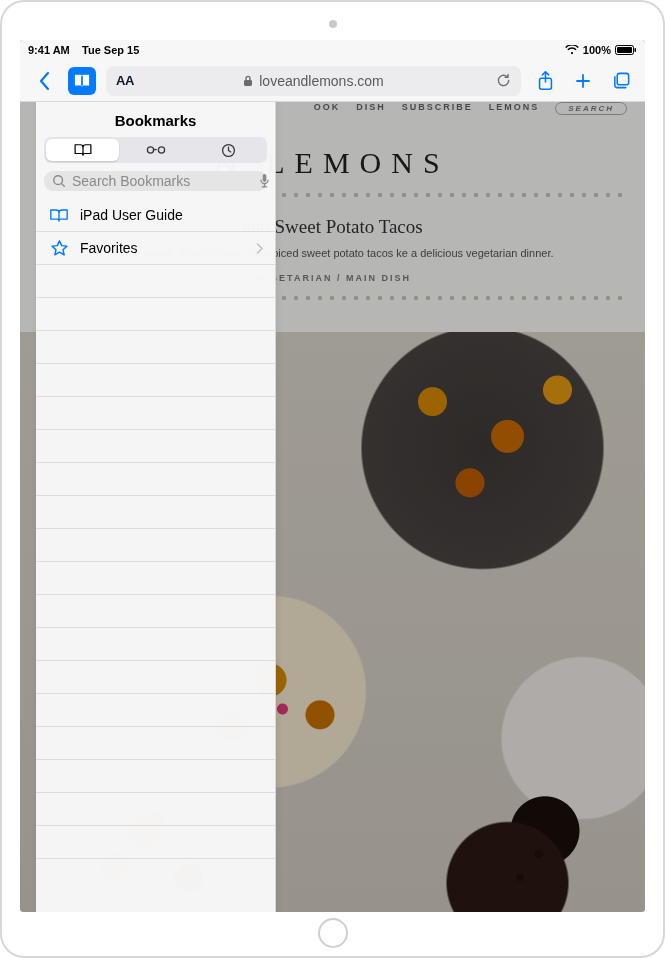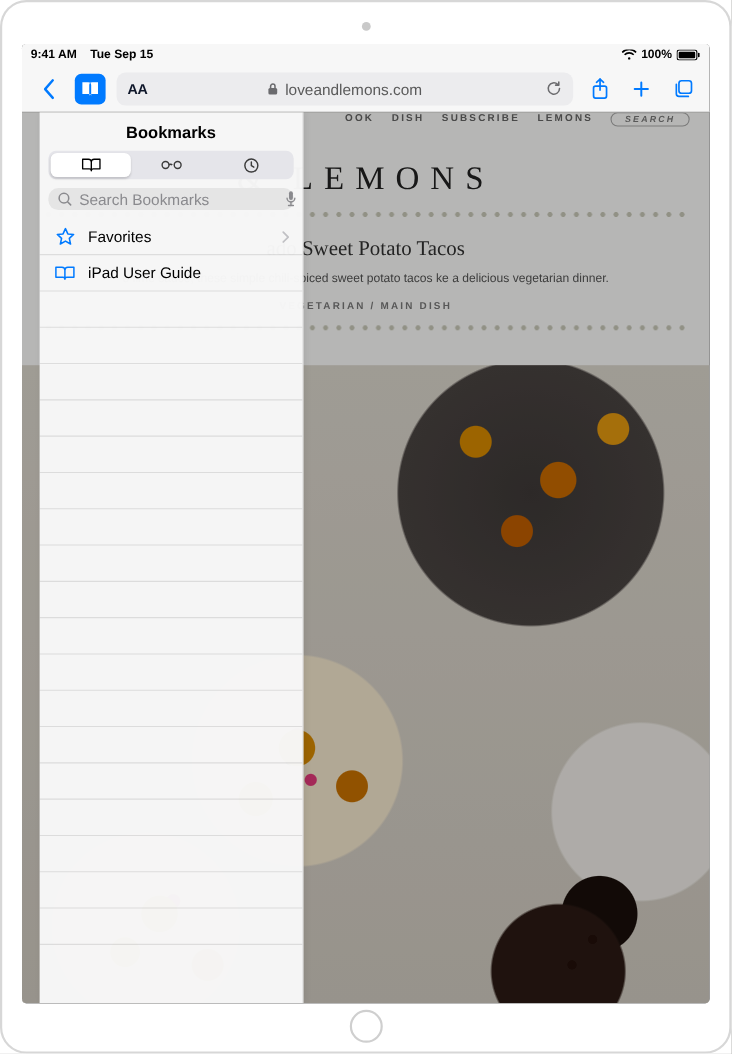--- a/index.html
+++ b/index.html
@@ -280,38 +280,38 @@
                   <path d="M2 8a4 4 0 0 0 8 0" fill="none" stroke="#8a8a8e" stroke-width="1.4" stroke-linecap="round"></path>
                   <path d="M6 12v3" stroke="#8a8a8e" stroke-width="1.4" stroke-linecap="round"></path>
                   <path d="M3.5 15.5h5" stroke="#8a8a8e" stroke-width="1.4" stroke-linecap="round"></path>
                 </svg>
             </span>
           </div>
 
           <div class="list">
             <div class="row">
               <span class="ricon">
+                <svg width="20" height="15" viewBox="0 0 22 16">
+                    <path d="M2 2h6a3 3 0 0 1 3 3v9a2 2 0 0 0-2-2H2V2zm18 0h-6a3 3 0 0 0-3 3v9a2 2 0 0 1 2-2h7V2z" fill="none" stroke="#007aff" stroke-width="1.5" stroke-linejoin="round"></path>
+                  </svg>
+              </span>
+              <span>iPad User Guide</span>
+            </div>
+            <div class="row">
+              <span class="ricon">
                 <svg width="19" height="19" viewBox="0 0 20 20">
                     <path d="M10 2l2.3 5 5.5.5-4.1 3.8 1.2 5.4L10 13.9l-4.9 2.8 1.2-5.4L2.2 7.5l5.5-.5L10 2z" fill="none" stroke="#007aff" stroke-width="1.5" stroke-linejoin="round"></path>
                   </svg>
               </span>
               <span>Favorites</span>
               <span class="chev">
                 <svg width="7" height="11" viewBox="0 0 7 11">
                     <path d="M1.5 1 6 5.5 1.5 10" fill="none" stroke="#c0c0c4" stroke-width="1.6" stroke-linecap="round" stroke-linejoin="round"></path>
                   </svg>
               </span>
-            </div>
-            <div class="row">
-              <span class="ricon">
-                <svg width="20" height="15" viewBox="0 0 22 16">
-                    <path d="M2 2h6a3 3 0 0 1 3 3v9a2 2 0 0 0-2-2H2V2zm18 0h-6a3 3 0 0 0-3 3v9a2 2 0 0 1 2-2h7V2z" fill="none" stroke="#007aff" stroke-width="1.5" stroke-linejoin="round"></path>
-                  </svg>
-              </span>
-              <span>iPad User Guide</span>
             </div>
             <div class="row"></div>
             <div class="row"></div>
             <div class="row"></div>
             <div class="row"></div>
             <div class="row"></div>
             <div class="row"></div>
             <div class="row"></div>
             <div class="row"></div>
             <div class="row"></div>

